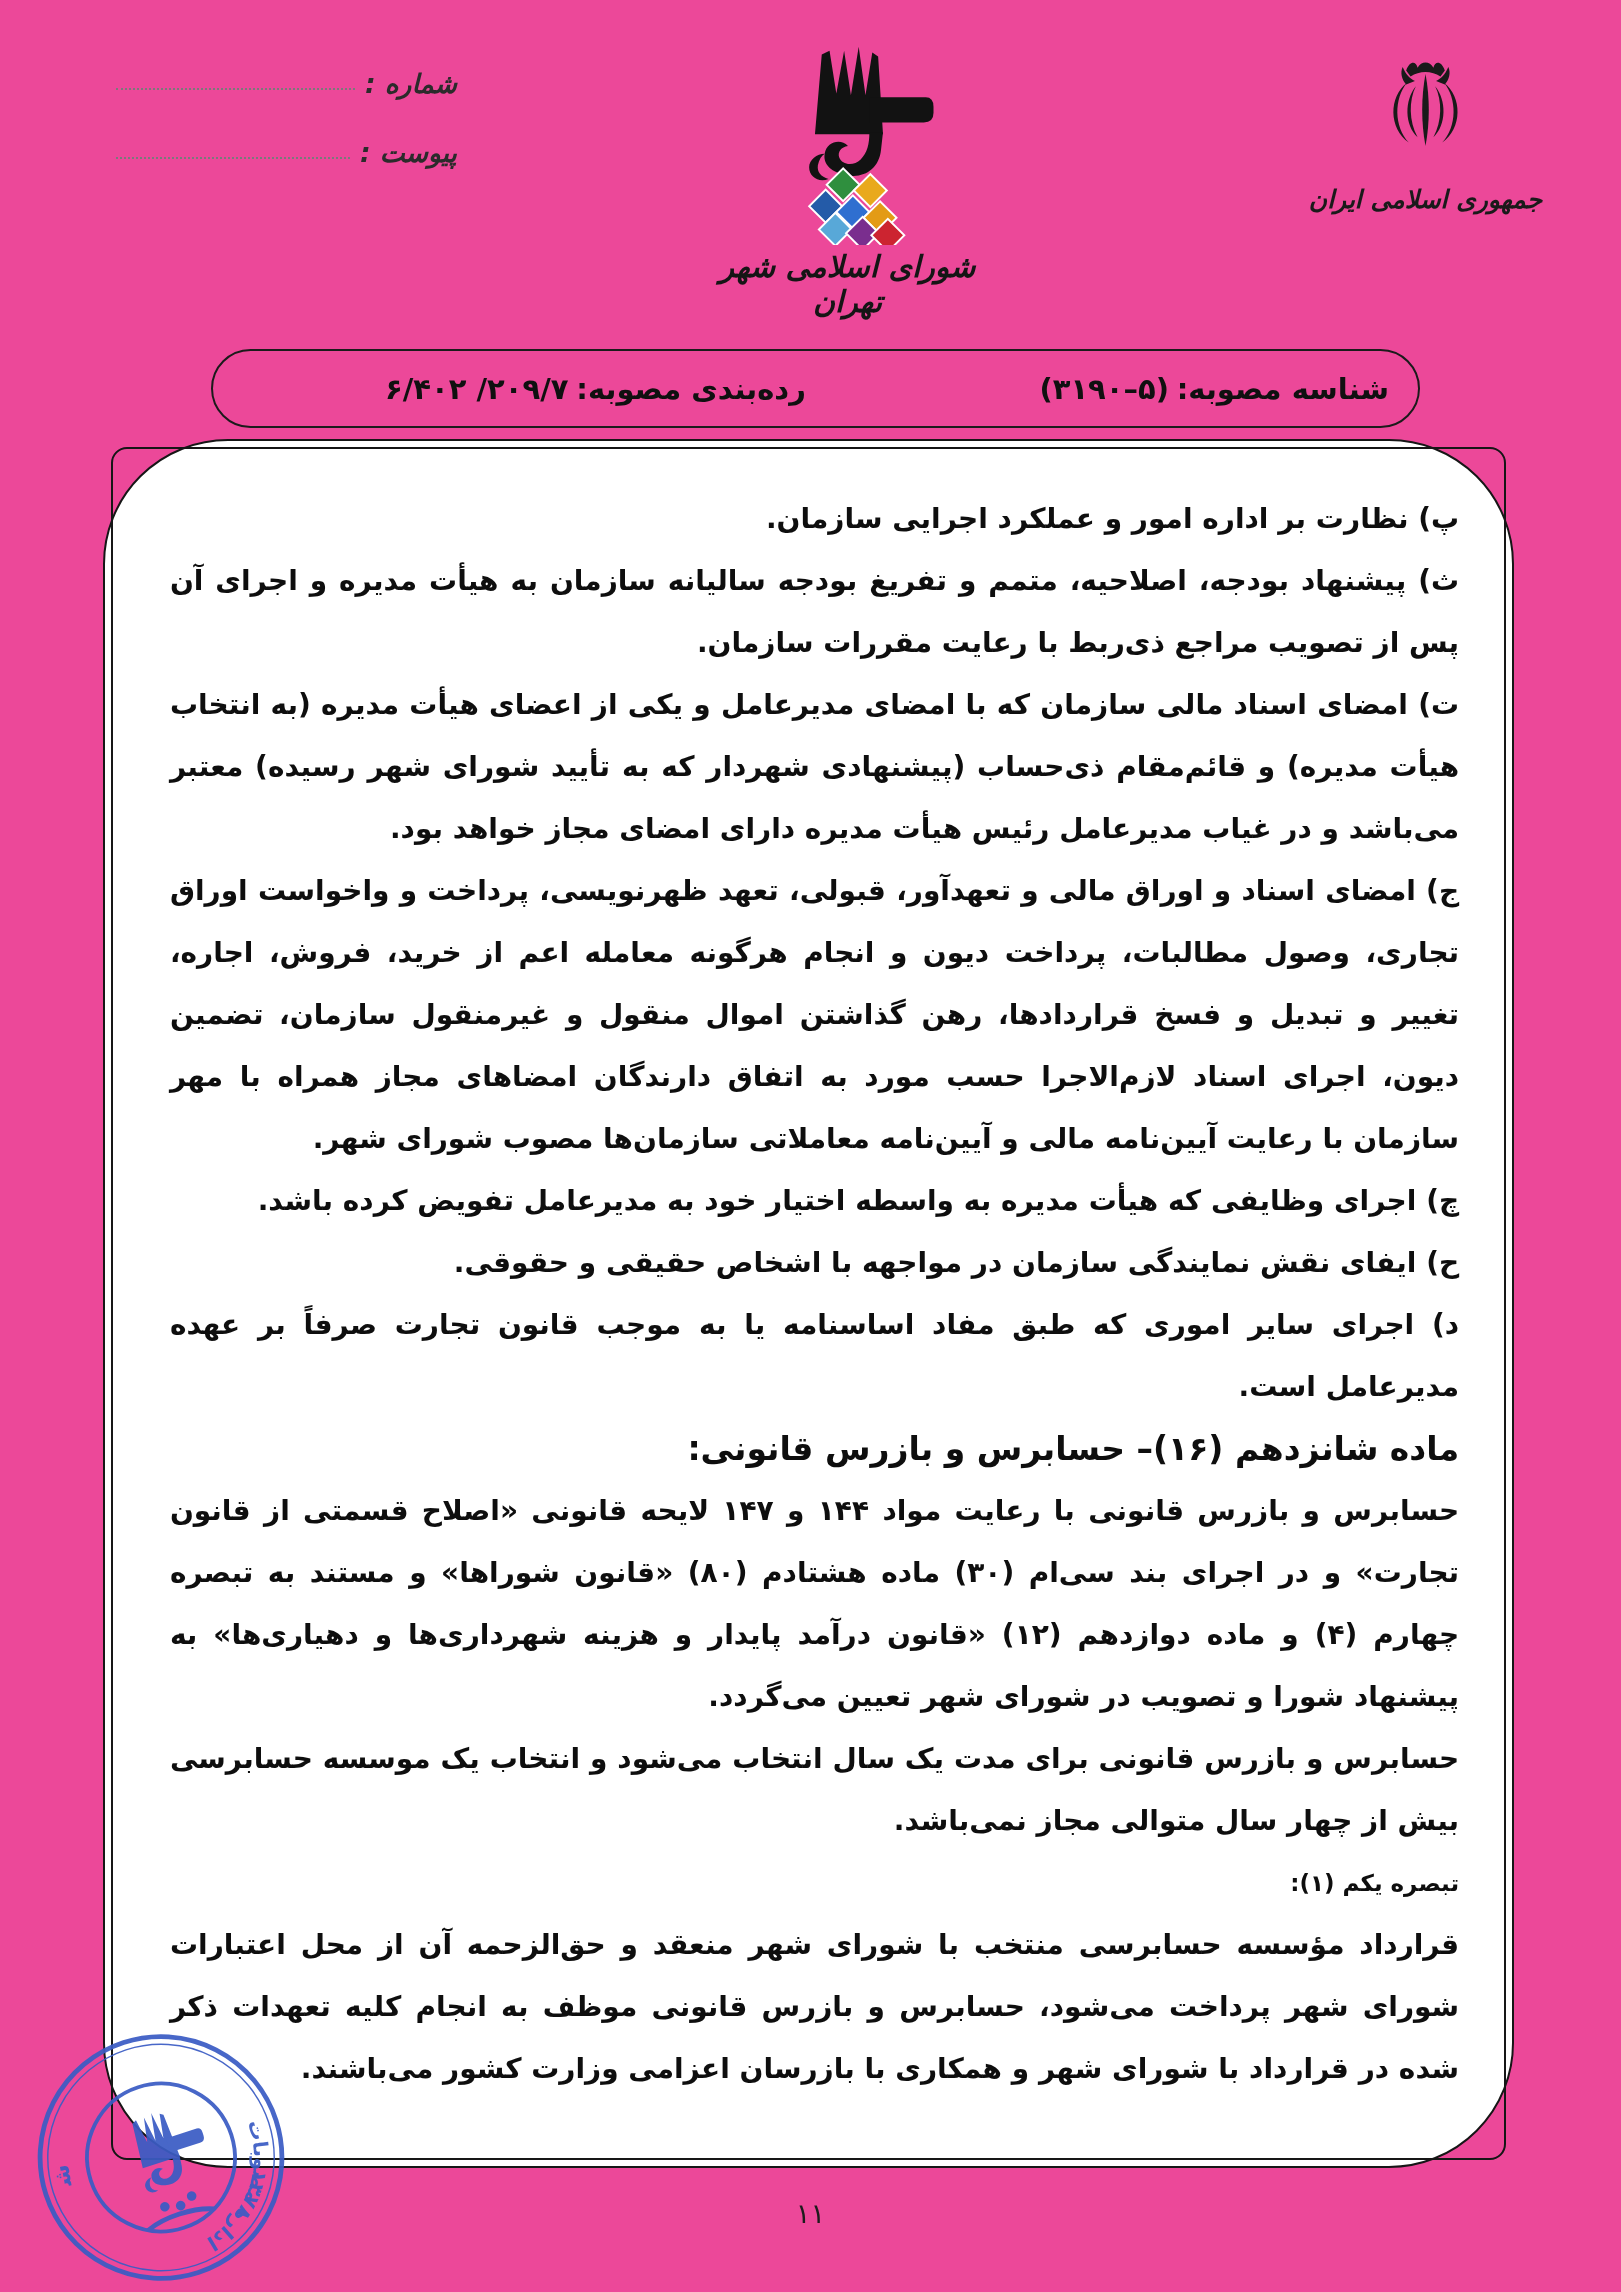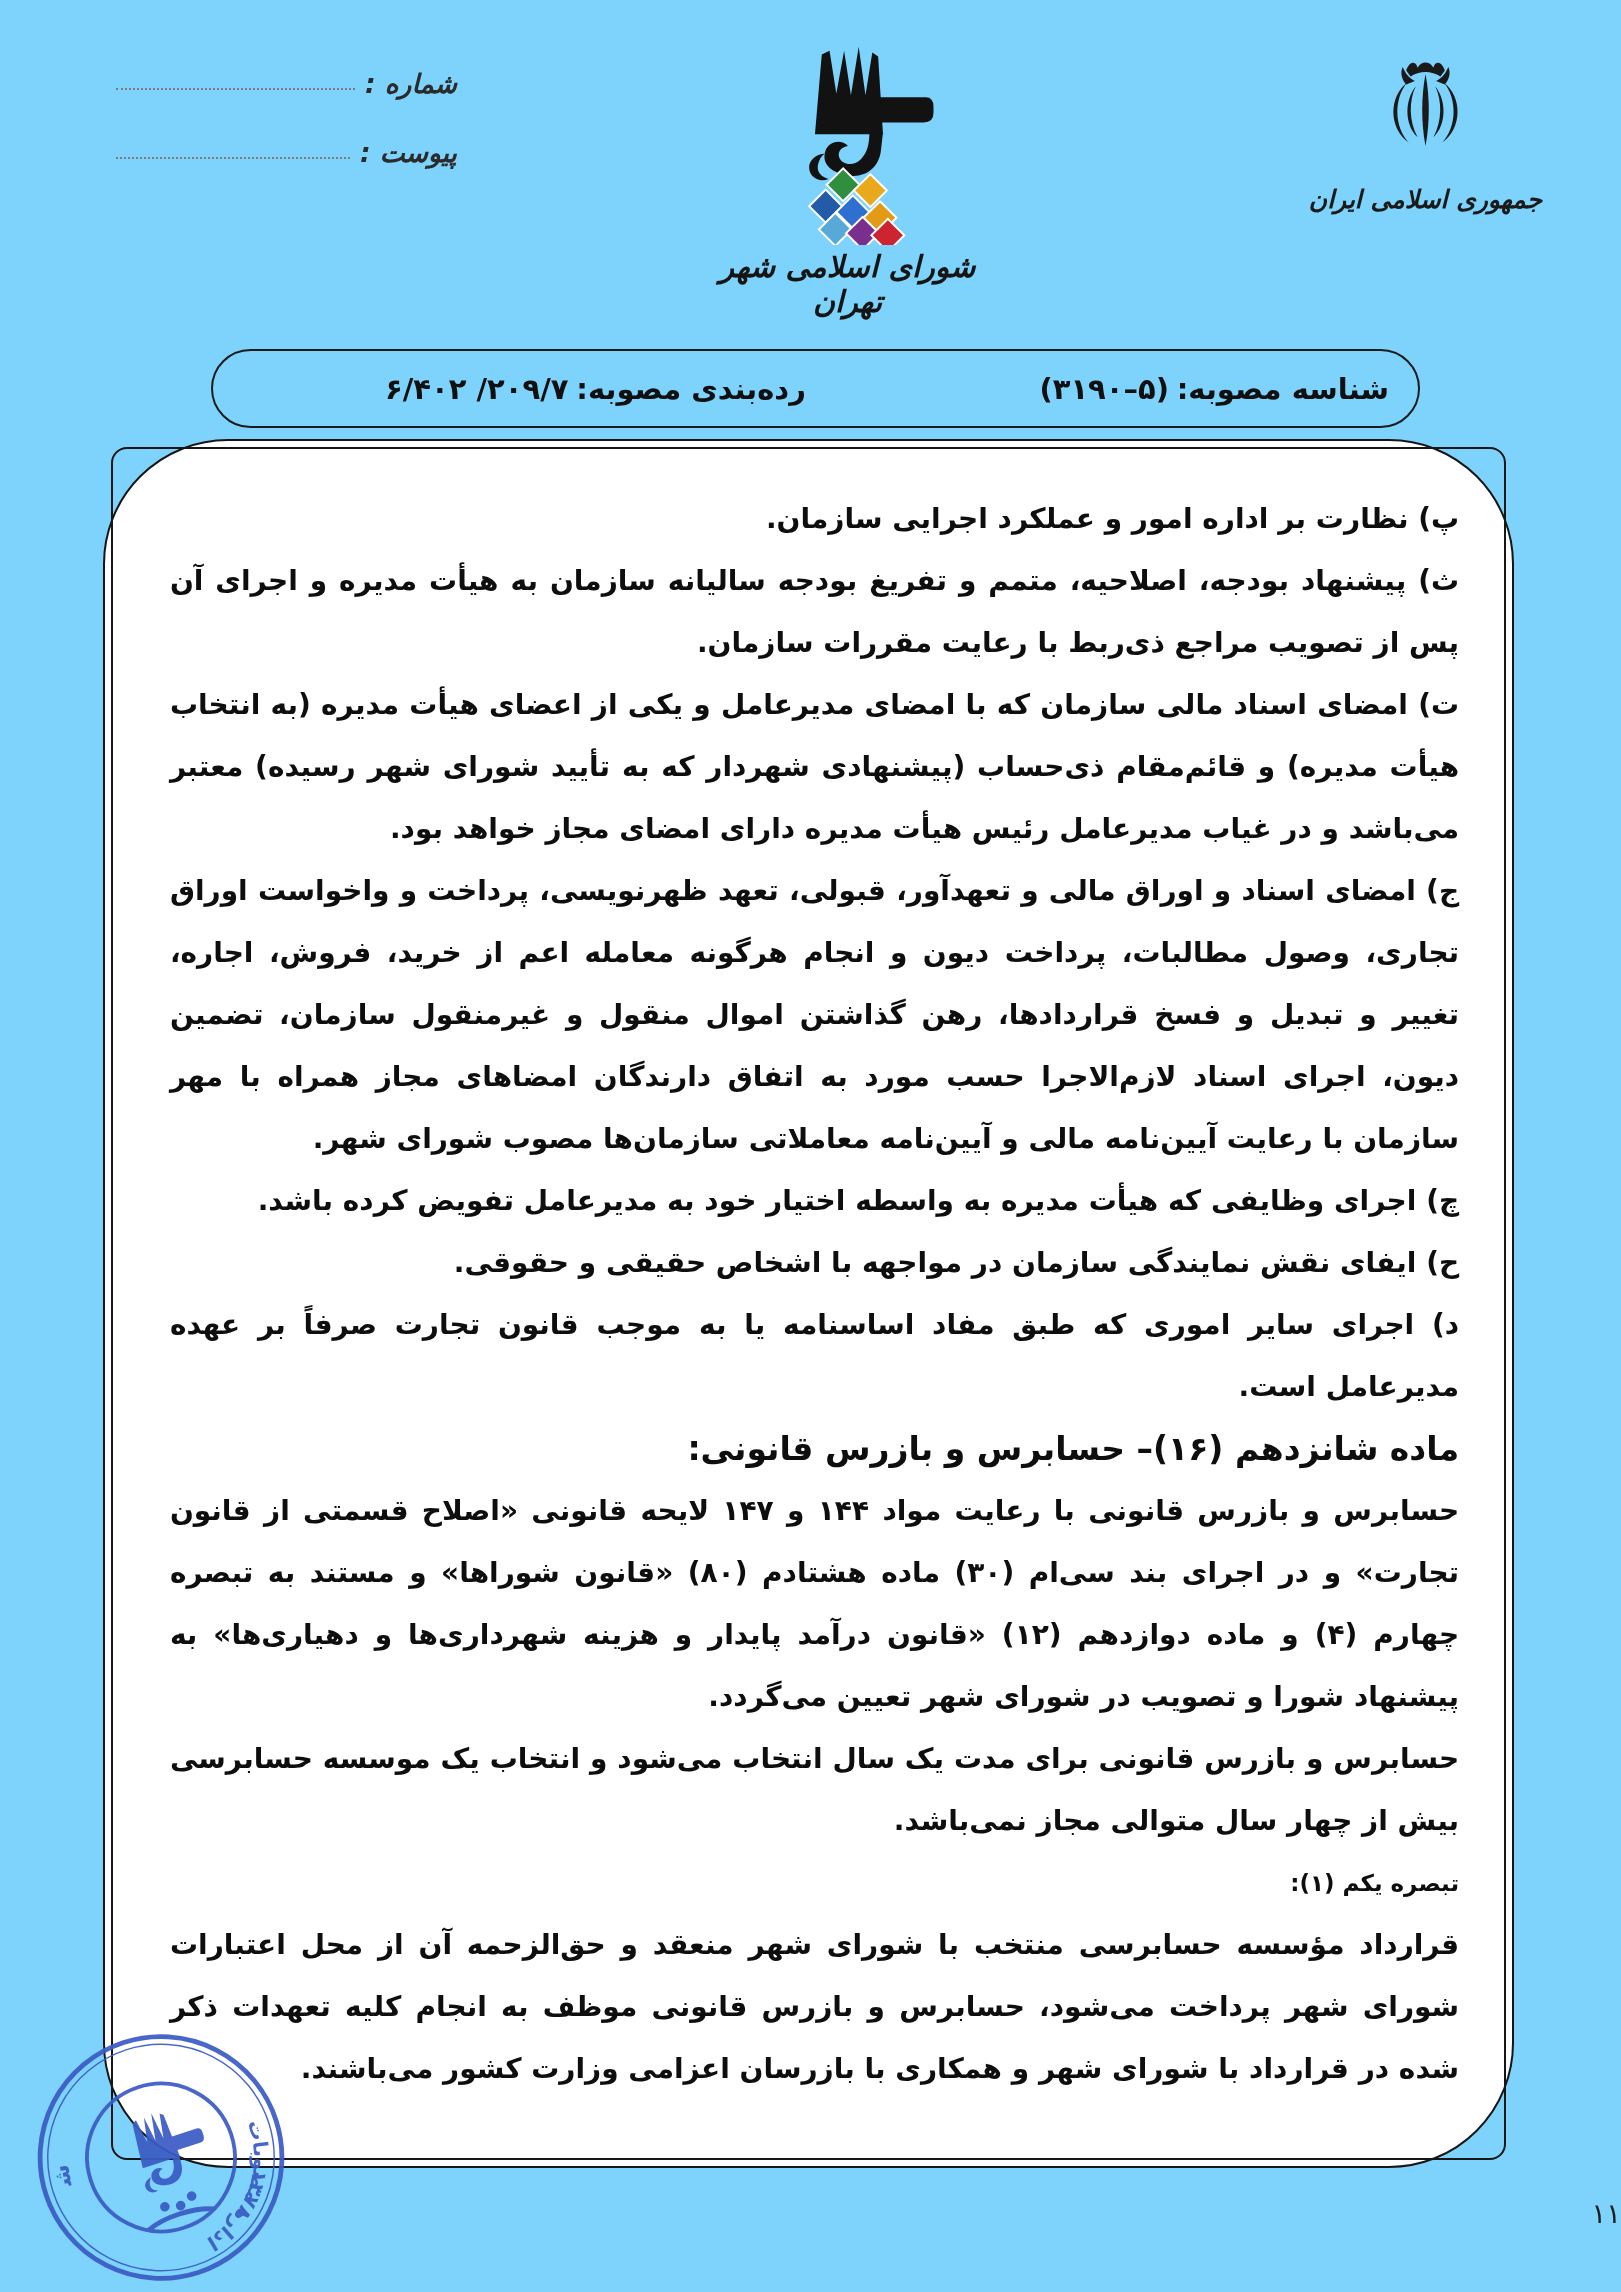--- a/index.html
+++ b/index.html
@@ -1,17 +1,17 @@
 <!DOCTYPE html>
 <html lang="fa"><head>
 <meta charset="utf-8">
 <style>
   html,body{margin:0;padding:0;background:#e8e8e8;}
   .page{
-    position:relative; width:1621px; height:2293px; background:#7dd3fc;
+    position:relative; width:1621px; height:2293px; background:#ec4899;
     font-family:"DejaVu Sans", sans-serif; color:#111; overflow:hidden; margin:0 auto;
   }
   
   .ref-fields{position:absolute; left:116px; top:55px; width:341px;}
   .ref-row{display:flex; direction:rtl; align-items:flex-end; gap:9.8px; margin-bottom:24.5px; height:44px;}
   .ref-label{font-size:26.5px; font-weight:bold; font-style:italic; color:#2b2b2b; white-space:nowrap;}
   .dots{flex:1; border-bottom:2.9px dotted #7a7a7a; margin-bottom:8.8px;}
   
   .logo-block{position:absolute; left:681px; top:39px; width:333px; text-align:center;}
   .logo-caption{font-size:30px; font-weight:bold; font-style:italic; direction:rtl; margin-top:0px; color:#151515; letter-spacing:-1px;}
@@ -36,21 +36,21 @@
     border:2.9px solid #161616; border-radius:16px;
     padding:39px 45px 17.6px 57px; overflow:hidden;
   }
   .body-text{direction:rtl; font-size:28px; font-weight:bold; line-height:62px; color:#0e0e0e;}
   .body-text p{margin:0; text-align:justify; text-align-last:right;}
   .body-text p.section-heading{font-size:33px; text-align:left; text-align-last:right;}
   .body-text p.sub-heading{font-size:23px; text-align-last:right;}
   
   .stamp{position:absolute; left:23.5px; top:2027px; opacity:0.93;}
   
-  .page-number{position:absolute; left:0; right:0; top:2198px; font-size:27.4px; color:#1c1c1c; direction:rtl;}
+  .page-number{position:absolute; left:0; right:0; top:2198px; text-align:center; font-size:27.4px; color:#1c1c1c; direction:rtl;}
 </style>
 </head>
 <body>
 
 <div class="page">
 
   <div class="ref-fields">
     <div class="ref-row">
       <span class="ref-label">شماره :</span>
       <span class="dots"></span>

